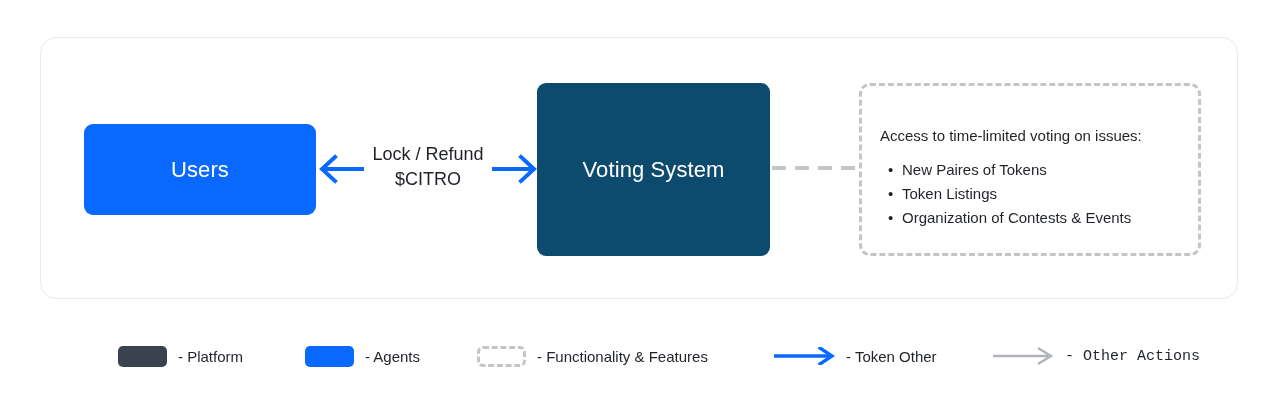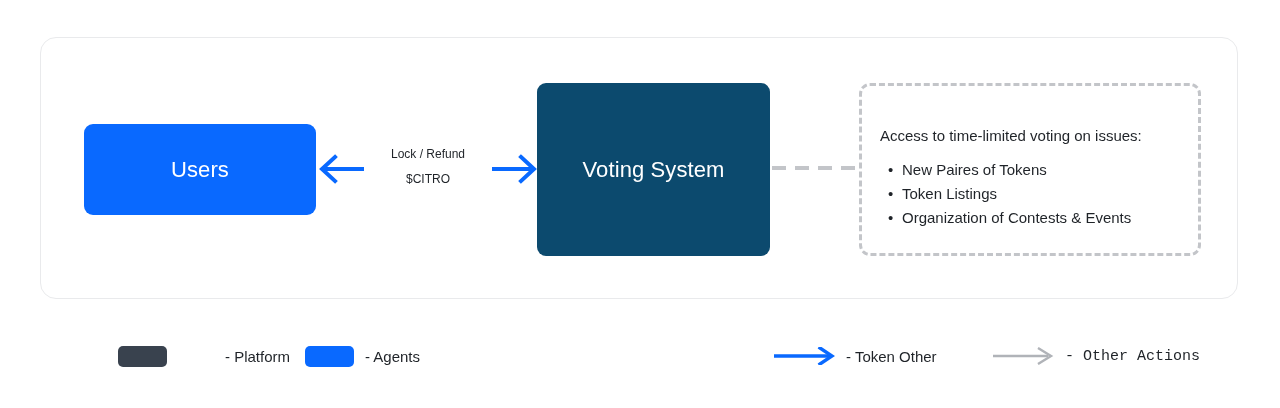--- a/index.html
+++ b/index.html
@@ -77,21 +77,21 @@
     top: 30px;
     width: 46px;
     height: 30px;
   }
   .flowlabel {
     position: absolute;
     left: 50px;
     top: 18px;
     width: 118px;
     text-align: center;
-    font-size: 12px;
+    font-size: 18px;
     line-height: 25px;
     color: #1f2328;
   }
 
   
   .connector {
     position: absolute;
     left: 731px;
     top: 128px;
     width: 88px;
@@ -167,21 +167,21 @@
     width: 49px;
     height: 21px;
     box-sizing: border-box;
     border: 3px dashed #c3c5c9;
     border-radius: 6px;
   }
   .swatch-arrow {
     width: 62px;
     height: 18px;
   }
-  .li-platform  { left: 118px; gap: 47px; }
+  .li-platform  { left: 118px; }
   .li-agents    { left: 305px; }
   .li-features  { left: 477px; }
   .li-tokenflow { left: 773px; }
   .li-other     { left: 992px; font-family: Liberation Mono, monospace; }
 </style>
 </head>
 <body>
 
 <div class="card">
 
@@ -231,20 +231,24 @@
   <div class="legend-item li-platform">
     <span class="swatch-solid swatch-dark"></span>
     <span class="legend-label">- Platform</span>
   </div>
 
   <div class="legend-item li-agents">
     <span class="swatch-solid swatch-blue"></span>
     <span class="legend-label">- Agents</span>
   </div>
 
+  <div class="legend-item li-features">
+    <span class="swatch-dashed"></span>
+    <span class="legend-label">- Functionality &amp; Features</span>
+  </div>
 
   <div class="legend-item li-tokenflow">
     <svg class="swatch-arrow" viewBox="0 0 62 18">
       <line x1="1" y1="9" x2="57" y2="9" stroke="#0969ff" stroke-width="3.4"></line>
       <polyline points="47,1 59,9 47,17" fill="none" stroke="#0969ff" stroke-width="3.4" stroke-linecap="square" stroke-linejoin="miter"></polyline>
     </svg>
     <span class="legend-label">- Token Other</span>
   </div>
 
   <div class="legend-item li-other">

